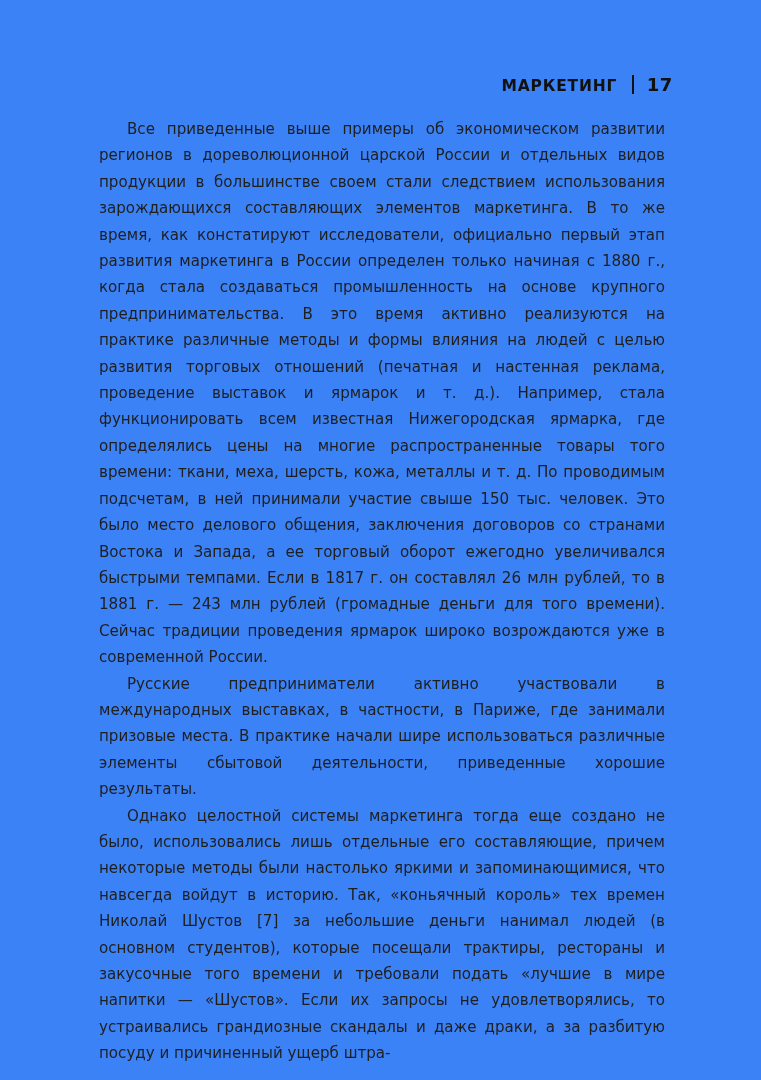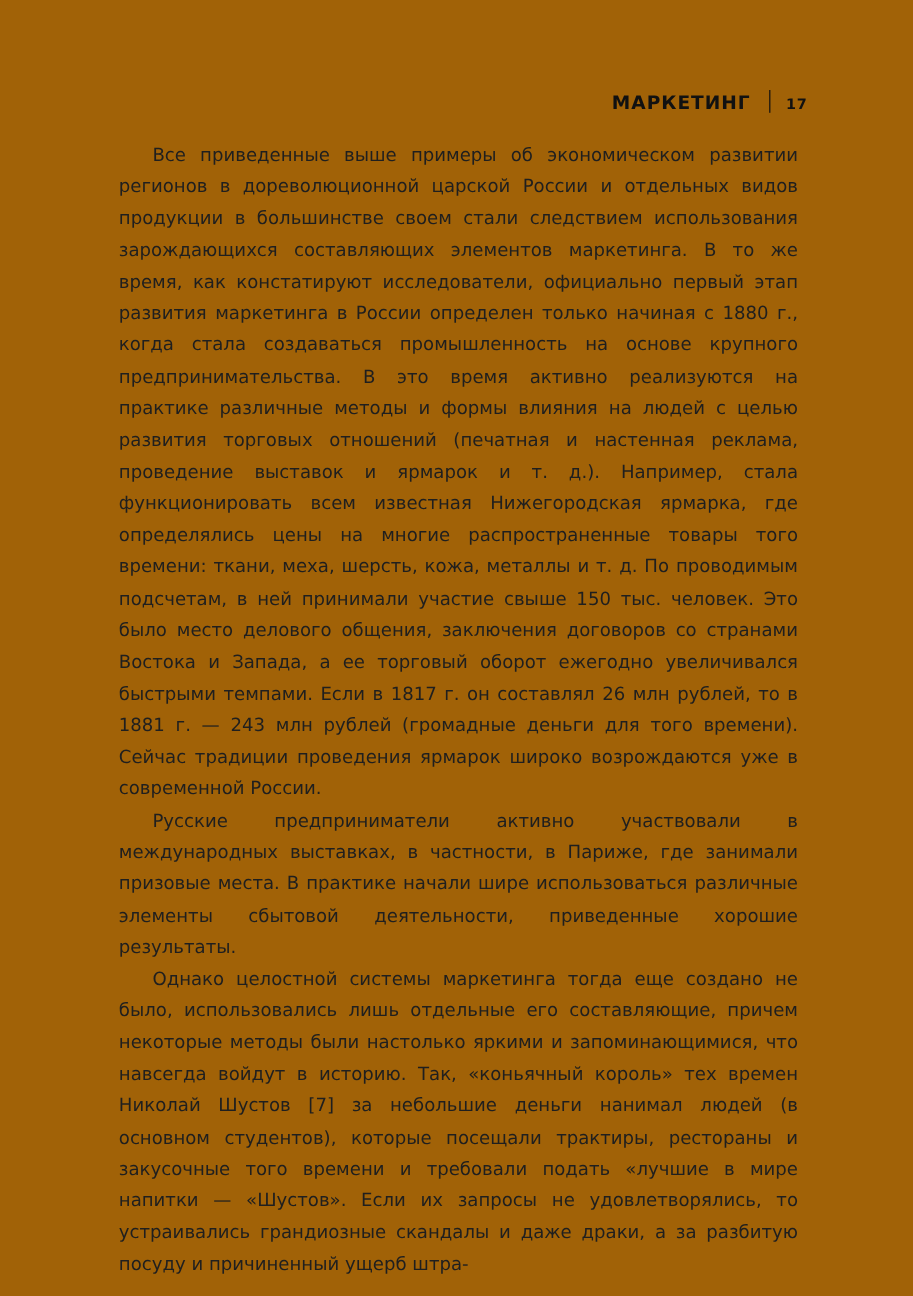--- a/index.html
+++ b/index.html
@@ -11,21 +11,21 @@
     width: 761px;
     height: 1080px;
     font-family: "DejaVu Sans", sans-serif;
     color: #1a1a1a;
     overflow: hidden;
   }
   .page {
     position: relative;
     width: 761px;
     height: 1080px;
-    background: #a16207;
+    background: #3b82f6;
     box-sizing: border-box;
   }
   .page-header {
     position: absolute;
     top: 72px;
     left: 98px;
     right: 88px;
     display: flex;
     justify-content: flex-end;
     align-items: baseline;
@@ -41,21 +41,21 @@
   .header-sep {
     display: inline-block;
     width: 1.6px;
     height: 19px;
     background: #111111;
     margin: 0 13px 0 15px;
     position: relative;
     top: 3px;
   }
   .header-pagenum {
-    font-size: 12px;
+    font-size: 18px;
     font-weight: bold;
     color: #111111;
   }
   .body-text {
     position: absolute;
     top: 116px;
     left: 99px;
     width: 566px;
     font-size: 15.1px;
     line-height: 26.4px;

